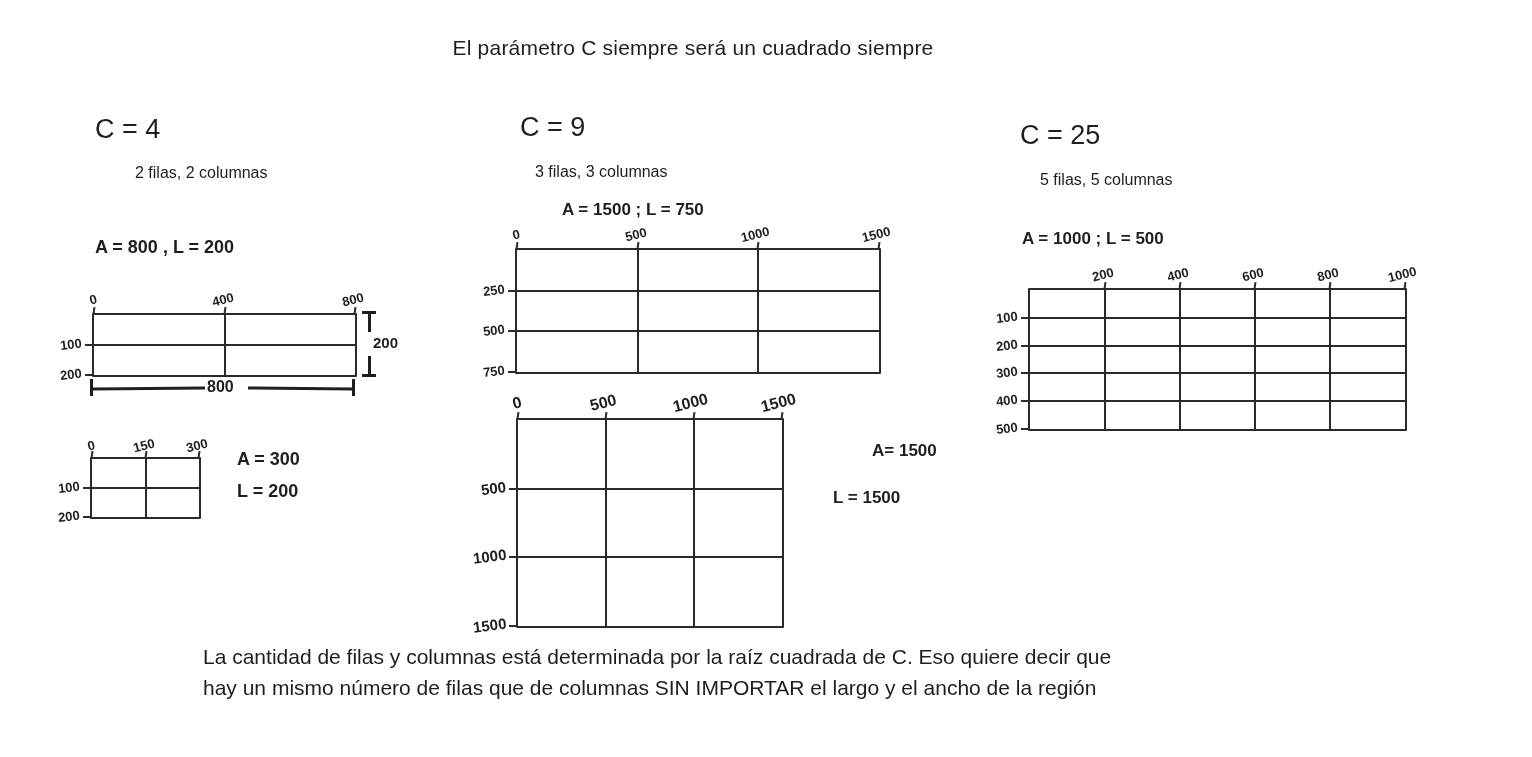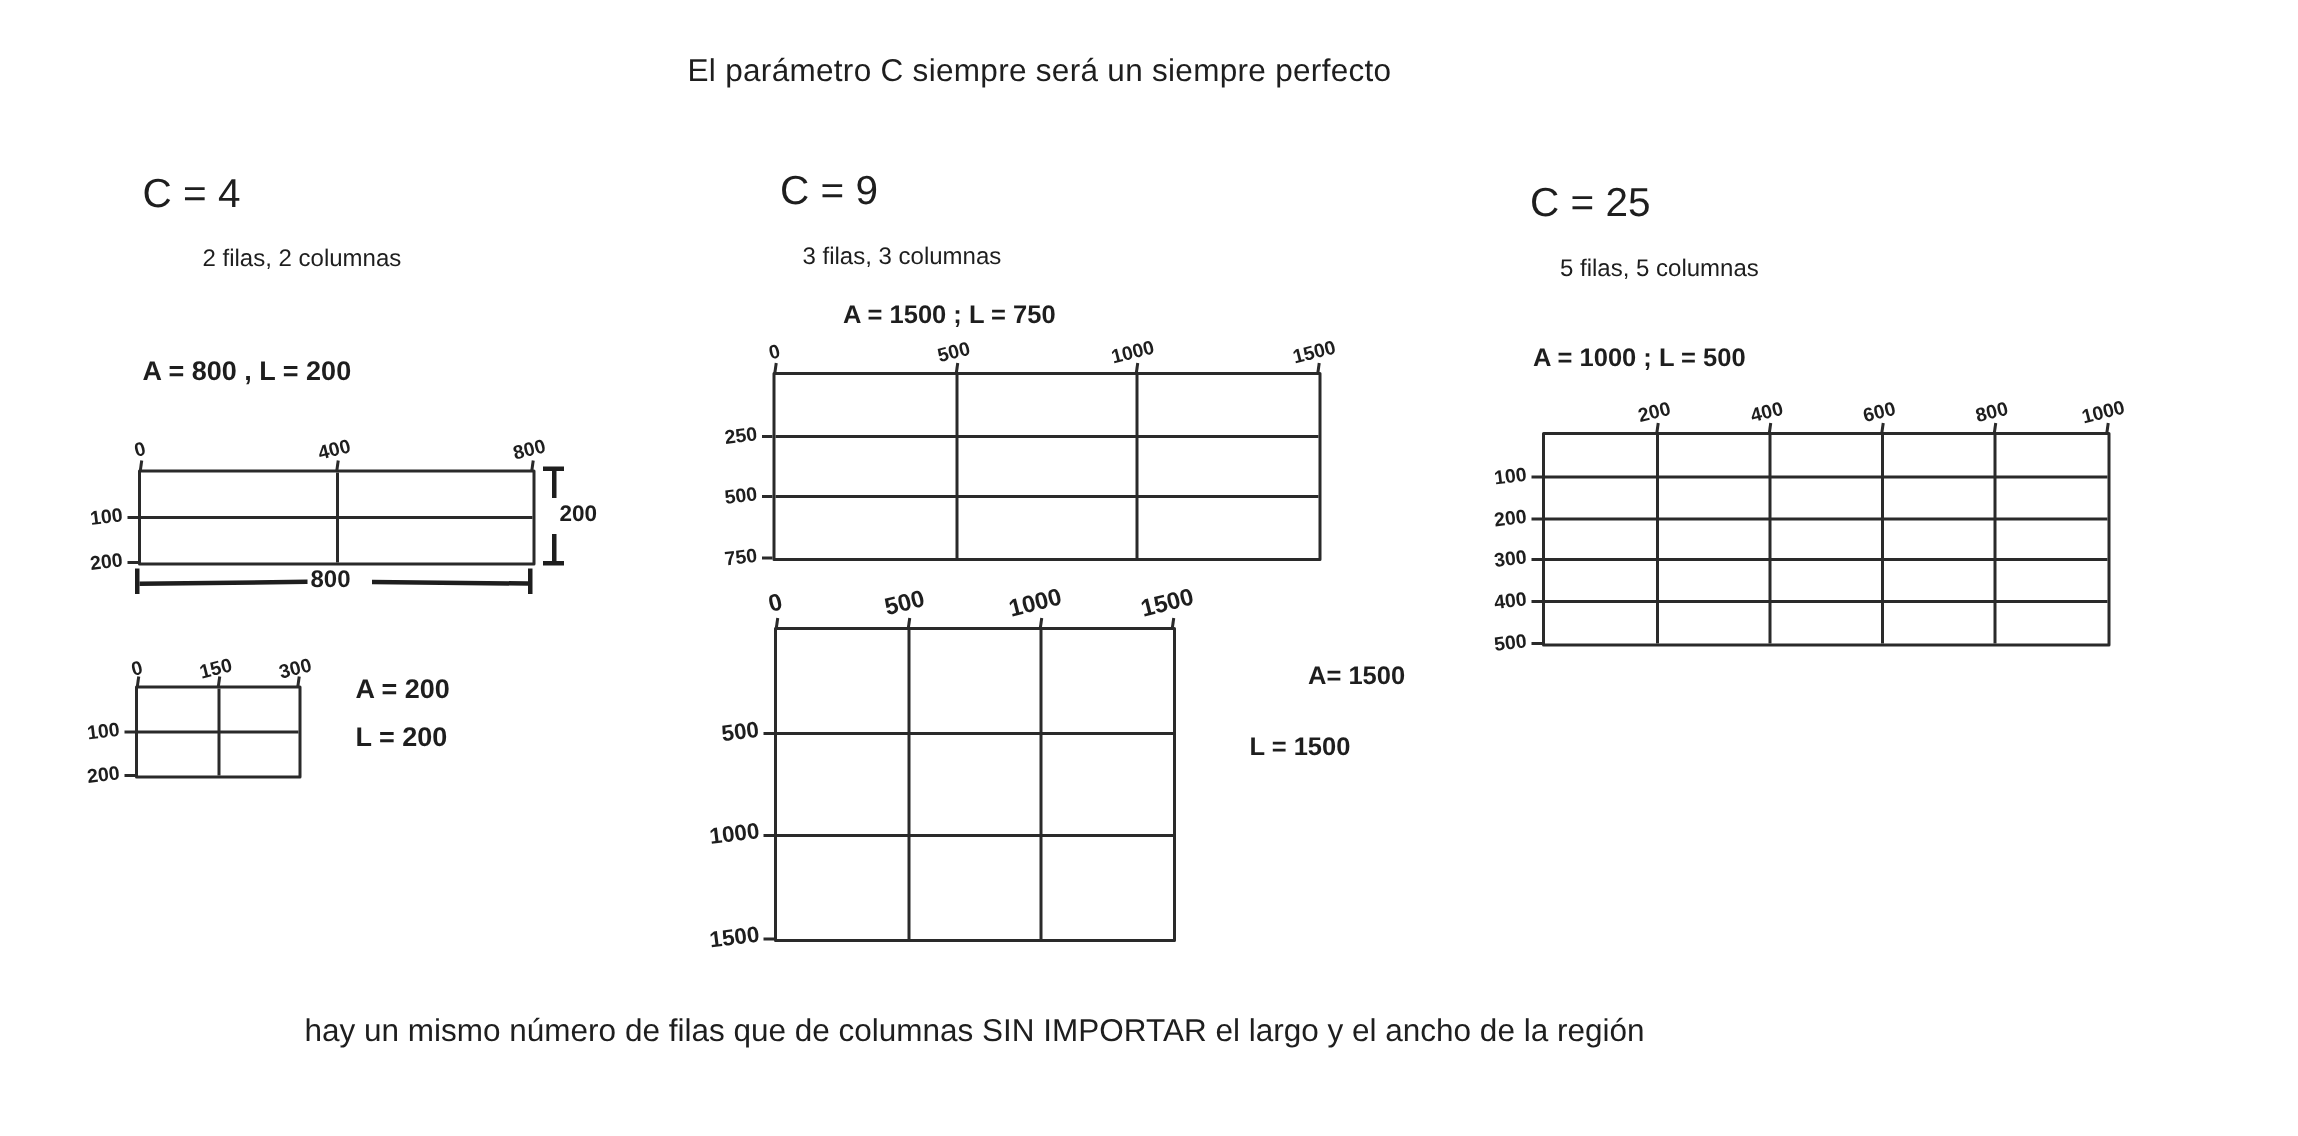--- a/index.html
+++ b/index.html
@@ -67,21 +67,21 @@
   #dim-c4-w .seg-l  { left:3px; top:9px; width:112px; height:3px; transform:rotate(-0.6deg); }
   #dim-c4-w .seg-r  { right:3px; top:9px; width:104px; height:3px; transform:rotate(0.6deg); }
   #dim-c4-w .tick-r { right:0; top:1px; width:3px; height:17px; }
   #dim-c4-w .dim-label { position:absolute; left:50%; top:0; transform:translateX(-58%); font-size:16px; font-weight:700; }
 </style>
 </head>
 <body>
 
 <div class="canvas">
 
-  <div class="txt title">El parámetro C siempre será un siempre perfecto</div>
+  <div class="txt title">El parámetro C siempre será un cuadrado siempre</div>
 
   <div class="txt heading" id="h-c4">C = 4</div>
   <div class="txt subheading" id="s-c4">2 filas, 2 columnas</div>
   <div class="txt params" id="p-c4">A = 800 ,   L = 200</div>
 
   <div class="grid" id="grid-c4-main">
       <div class="vline" style="left: 50%;"></div>
       <div class="hline" style="top: 50%;"></div>
       <div class="xtick" style="left: 0%;"></div>
       <div class="xlab" style="left: 0%;">0</div>
@@ -118,21 +118,21 @@
       <div class="xlab" style="left: 0%;">0</div>
       <div class="xtick" style="left: 50%;"></div>
       <div class="xlab" style="left: 50%;">150</div>
       <div class="xtick" style="left: 100%;"></div>
       <div class="xlab" style="left: 100%;">300</div>
       <div class="ytick" style="top: 50%;"></div>
       <div class="ylab" style="top: 50%;">100</div>
       <div class="ytick" style="top: 100%;"></div>
       <div class="ylab" style="top: 100%;">200</div>
     </div>
-  <div class="txt" id="t-c4-small-a">A = 200</div>
+  <div class="txt" id="t-c4-small-a">A = 300</div>
   <div class="txt" id="t-c4-small-l">L = 200</div>
 
   <div class="txt heading" id="h-c9">C = 9</div>
   <div class="txt subheading" id="s-c9">3 filas, 3 columnas</div>
   <div class="txt params" id="p-c9">A = 1500 ;   L = 750</div>
 
   <div class="grid" id="grid-c9-wide">
       <div class="vline" style="left: 33.3333%;"></div>
       <div class="vline" style="left: 66.6667%;"></div>
       <div class="hline" style="top: 33.3333%;"></div>
@@ -203,15 +203,16 @@
       <div class="ytick" style="top: 40%;"></div>
       <div class="ylab" style="top: 40%;">200</div>
       <div class="ytick" style="top: 60%;"></div>
       <div class="ylab" style="top: 60%;">300</div>
       <div class="ytick" style="top: 80%;"></div>
       <div class="ylab" style="top: 80%;">400</div>
       <div class="ytick" style="top: 100%;"></div>
       <div class="ylab" style="top: 100%;">500</div>
     </div>
 
+  <div class="txt footer1">La cantidad de filas y columnas está determinada por la raíz cuadrada de C. Eso quiere decir que</div>
   <div class="txt footer2">hay un mismo número de filas que de columnas SIN IMPORTAR el largo y el ancho de la región</div>
 
 </div>
 
 </body></html>

